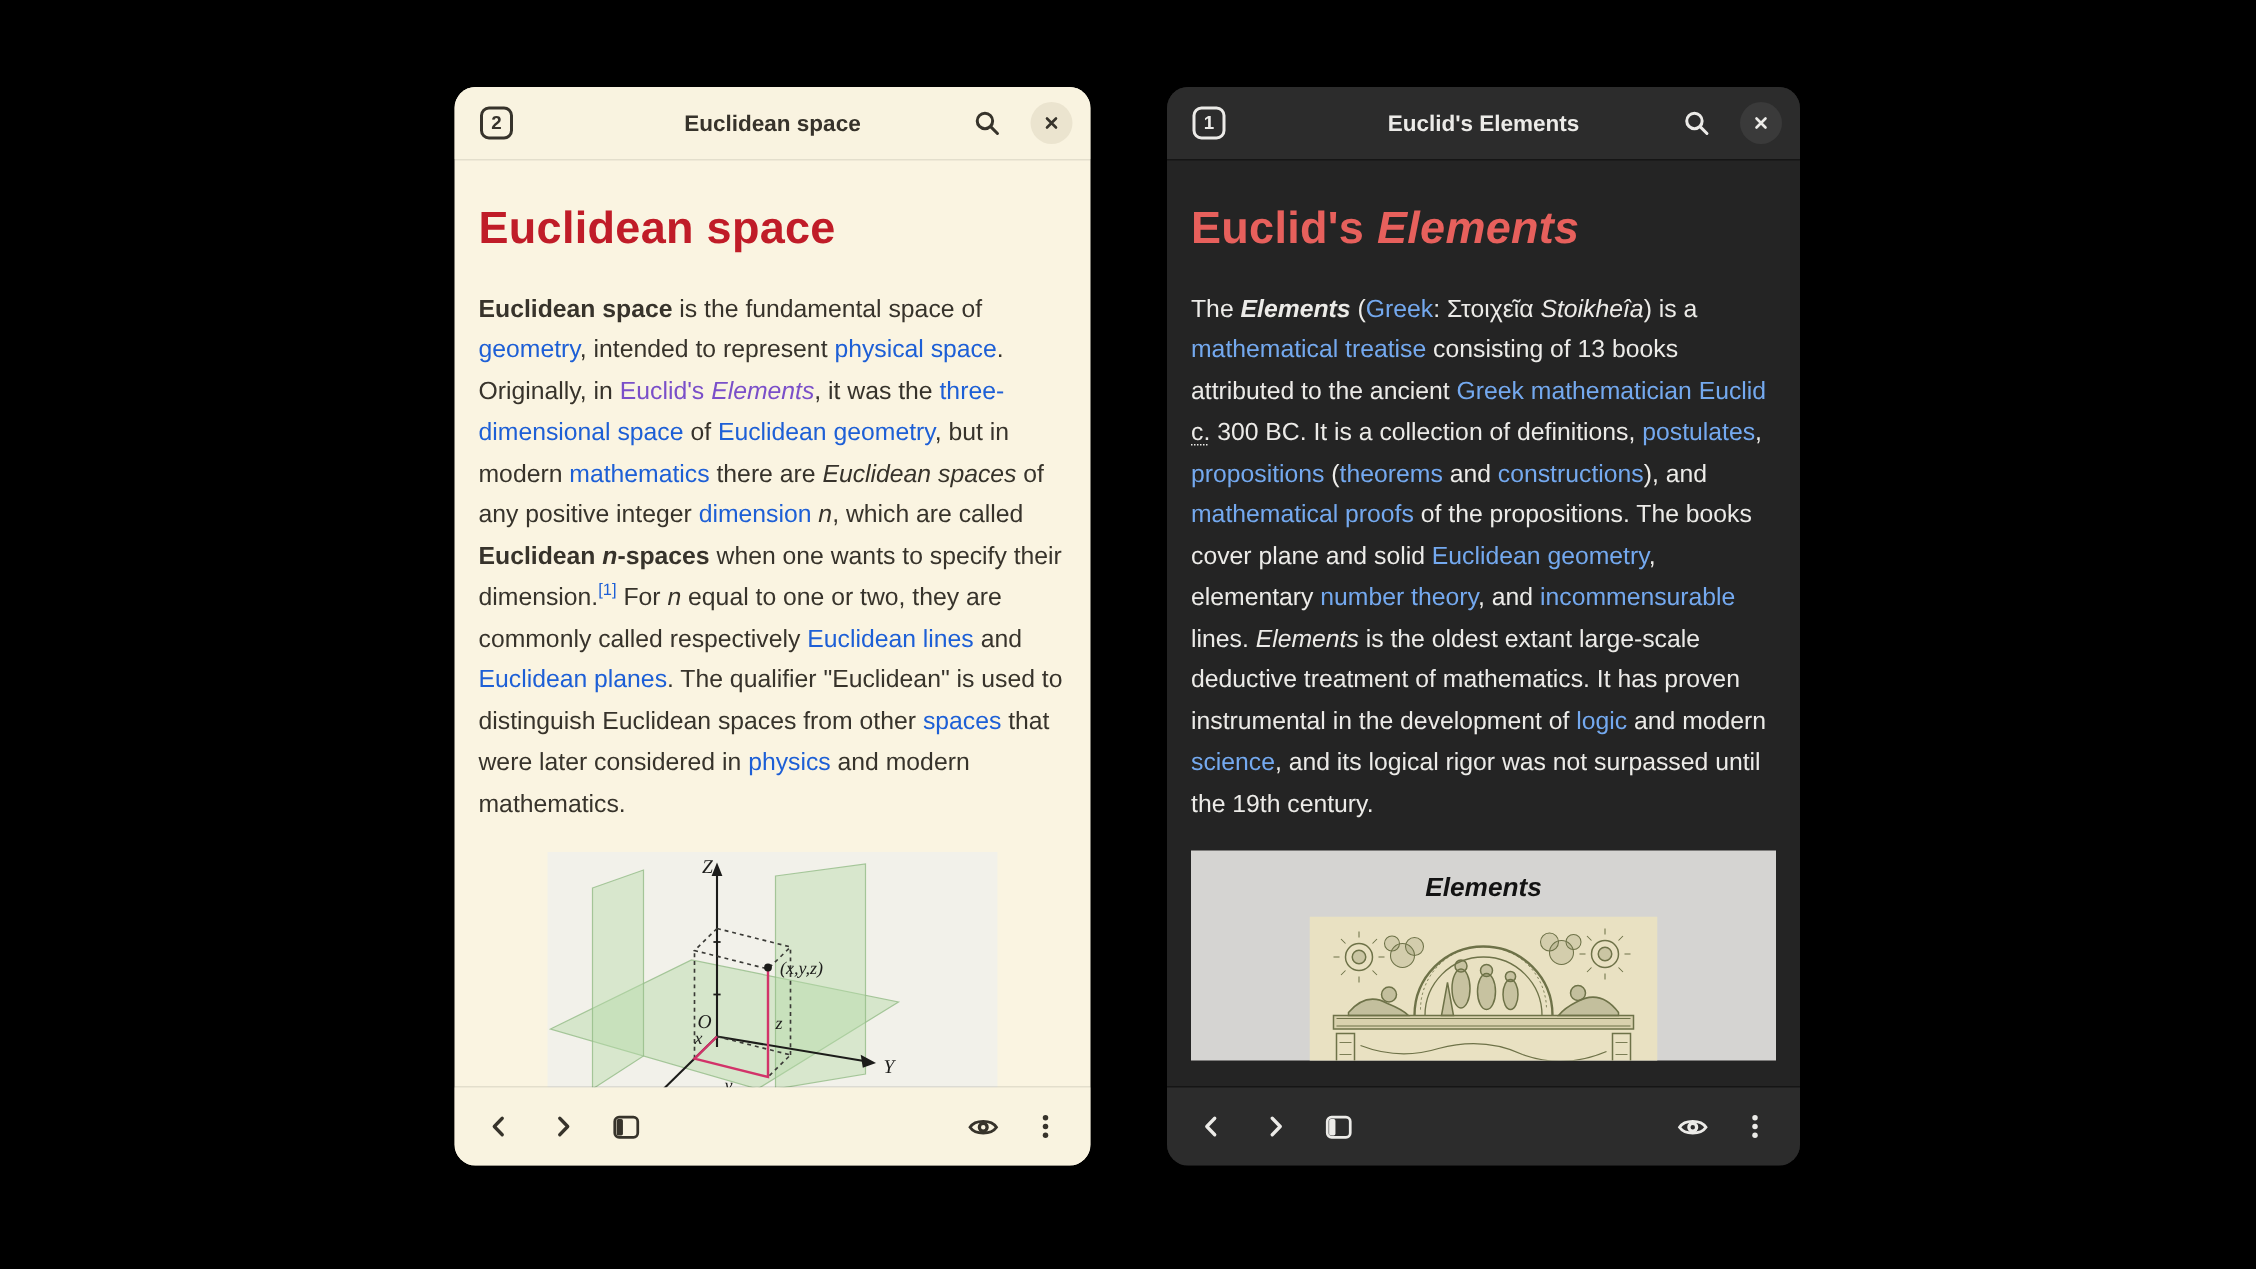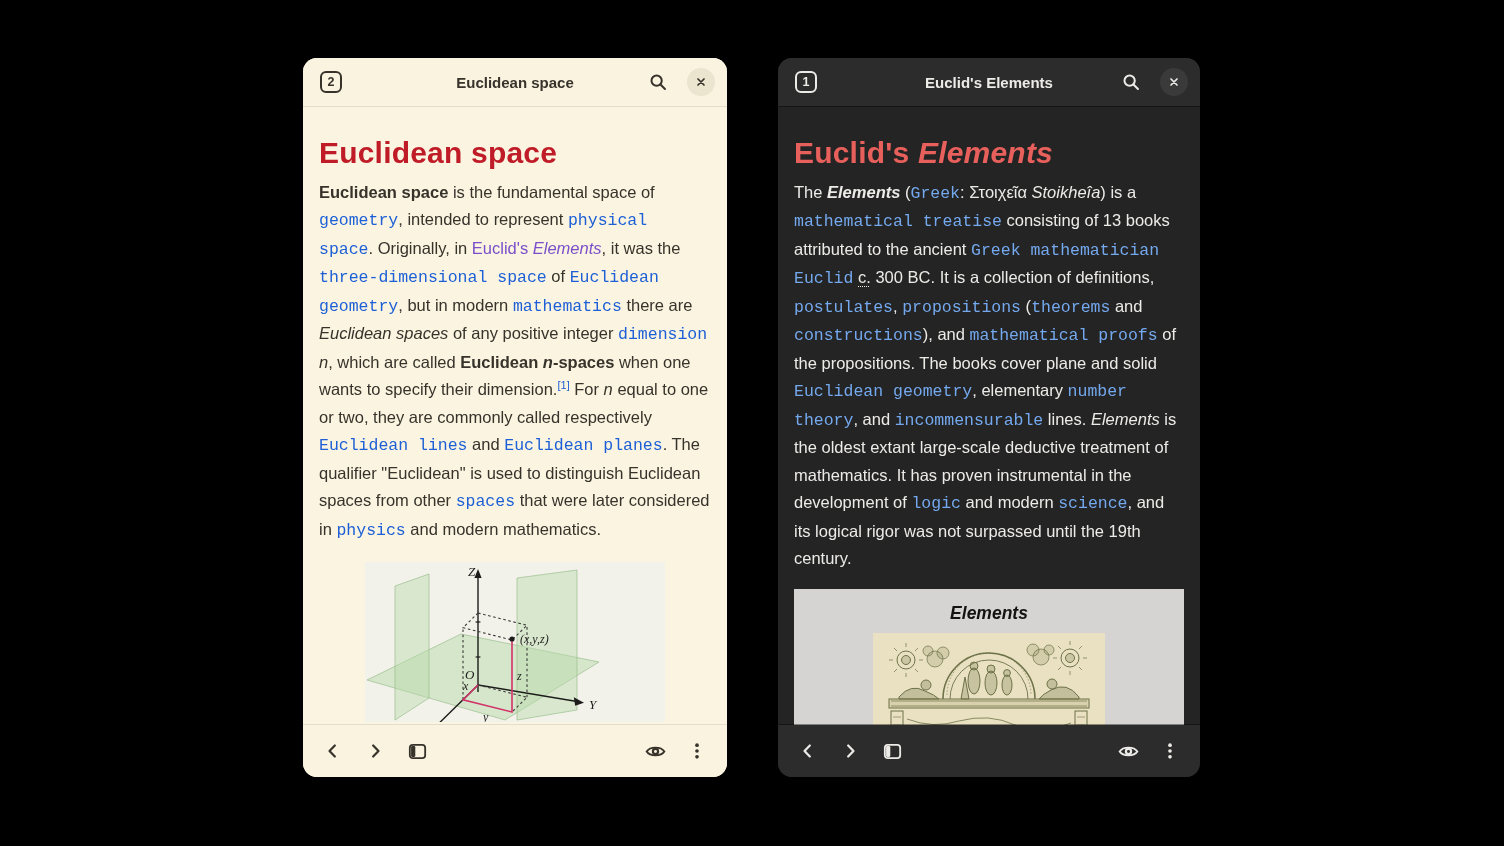--- a/index.html
+++ b/index.html
@@ -32,27 +32,27 @@
   .search-btn { margin-left:auto; }
   .close-btn { width:28px; height:28px; margin-left:12px; }
   .win-sepia .close-btn { background:#ebe4cf; }
   .win-dark  .close-btn { background:#3a3a3a; }
 
   
   .content { flex:1 1 auto; padding:0 16px; overflow:hidden; position:relative; }
   .article-heading { margin:30px 0 0; font-size:30px; font-weight:700; line-height:1.15; letter-spacing:.2px; }
   .win-sepia .article-heading { color:#c01c28; }
   .win-dark  .article-heading { color:#e7605c; }
-  .article-paragraph { margin-top:8px; font-size:16.5px; line-height:27.5px; }
+  .article-paragraph { margin-top:22px; font-size:16.5px; line-height:27.5px; }
 
   .seg-plain {}
   .seg-bold { font-weight:700; }
   .seg-italic { font-style:italic; }
   .seg-bolditalic { font-weight:700; font-style:italic; }
-  .seg-link { color:var(--link); cursor:pointer;font-family:Liberation Mono, monospace; }
+  .seg-link { color:var(--link); cursor:pointer; }
   .seg-vlink { color:var(--vlink); cursor:pointer; }
   .seg-vlink-italic { color:var(--vlink); font-style:italic; cursor:pointer; }
   .seg-suplink { color:var(--link); font-size:11px; vertical-align:super; line-height:0; cursor:pointer; }
   .seg-abbr { text-decoration:underline dotted; text-underline-offset:3px; text-decoration-thickness:1px; }
 
   
   .figure-wrap { margin-top:18px; display:flex; justify-content:center; }
   svg.coord-figure { width:310px; height:160px; }
   .fig-label { font-family:"Liberation Serif","DejaVu Serif",serif; font-style:italic; fill:#1d1d1b; }
 

